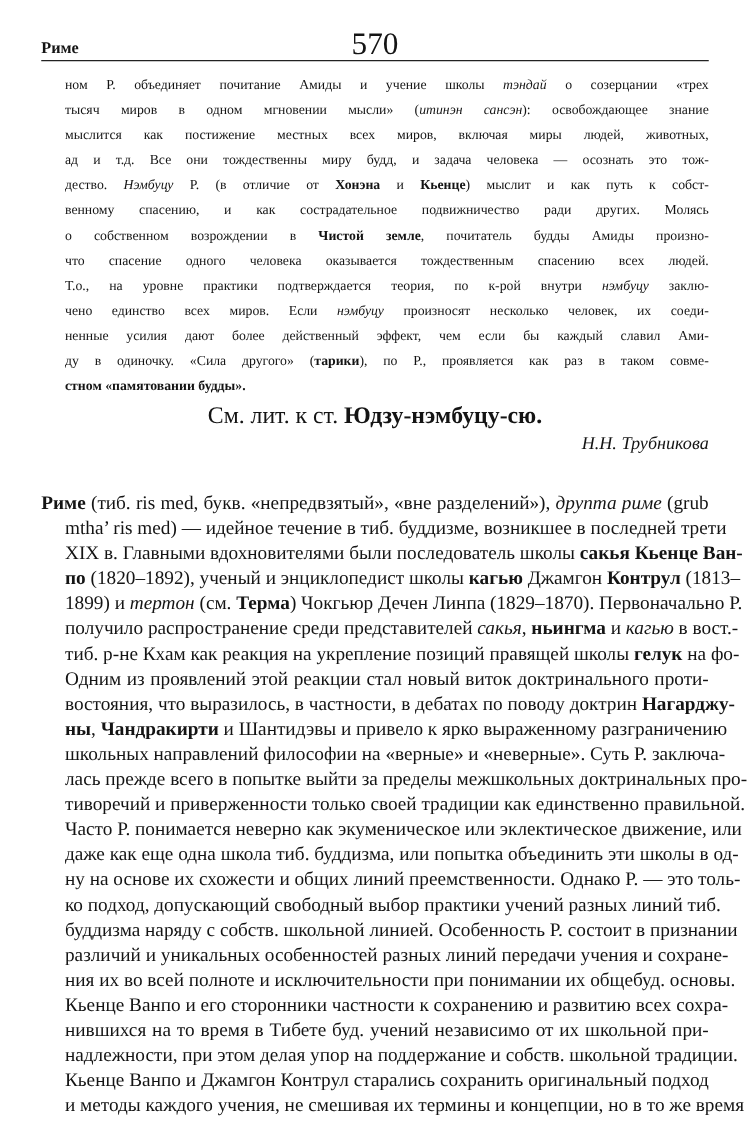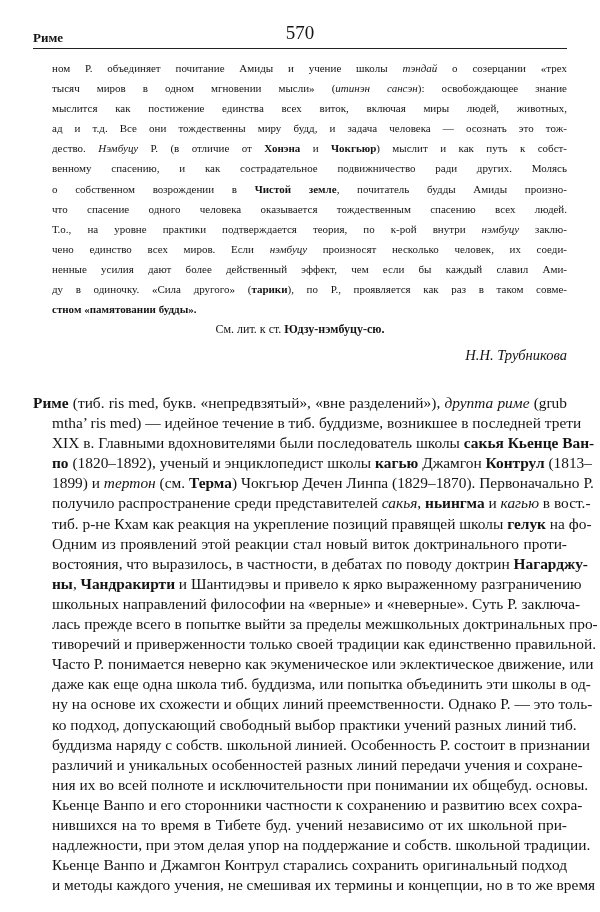--- a/index.html
+++ b/index.html
@@ -1,45 +1,45 @@
 <!DOCTYPE html>
 <html><head>
 <meta charset="utf-8">
 <style>
   html, body { margin: 0; padding: 0; background: #ffffff; }
   body { width: 600px; height: 912px; position: relative; overflow: hidden;
          font-family: "Liberation Serif", "DejaVu Serif", serif; color: #141414; }
   .header { position: absolute; left: 33px; top: 22px; width: 534px; height: 26px; border-bottom: 1.5px solid #222; }
   .running-head { position: absolute; left: 0; top: 8px; font-weight: bold; font-size: 13px; }
-  .page-num { position: absolute; left: 0; right: 0; top: 0; text-align: center; font-size: 19px; }
+  .page-num { position: absolute; left: 0; right: 0; top: 0; text-align: center; font-size: 25px; }
   .block { position: absolute; left: 52px; width: 515px; font-size: 11px; line-height: 20.1px; text-align: justify; }
   .line { display: block; text-align: justify; text-align-last: justify; white-space: nowrap; }
   .line.last { text-align-last: left; font-weight: bold; }
-  .ref { position: absolute; top: 322px; left: 0; width: 600px; text-align: center; font-size: 12px; }
+  .ref { position: absolute; top: 322px; left: 0; width: 600px; text-align: center; font-size: 19px; }
   .author { position: absolute; top: 347px; right: 33px; font-size: 14.5px; font-style: italic; }
   .entry { position: absolute; left: 33px; top: 393px; width: 534px; font-size: 15.4px; line-height: 20.1px; }
   .entry .line { padding-left: 19px; }
   .entry .line.first { padding-left: 0; }
   b { font-weight: bold; }
   i { font-style: italic; }
 </style>
 </head>
 <body>
 
 <div class="header">
   <span class="running-head">Риме</span>
   <span class="page-num">570</span>
 </div>
 
 <div class="block" style="top:58px" id="prev-block">
     <span class="line">ном Р. объединяет почитание Амиды и учение школы <i>тэндай</i> о созерцании «трех</span>
     <span class="line">тысяч миров в одном мгновении мысли» (<i>итинэн сансэн</i>): освобождающее знание</span>
-    <span class="line">мыслится как постижение единства всех виток, включая миры людей, животных,</span>
+    <span class="line">мыслится как постижение местных всех миров, включая миры людей, животных,</span>
     <span class="line">ад и т.д. Все они тождественны миру будд, и задача человека — осознать это тож-</span>
-    <span class="line">дество. <i>Нэмбуцу</i> Р. (в отличие от <b>Хонэна</b> и <b>Чокгьюр</b>) мыслит и как путь к собст-</span>
+    <span class="line">дество. <i>Нэмбуцу</i> Р. (в отличие от <b>Хонэна</b> и <b>Кьенце</b>) мыслит и как путь к собст-</span>
     <span class="line">венному спасению, и как сострадательное подвижничество ради других. Молясь</span>
     <span class="line">о собственном возрождении в <b>Чистой земле</b>, почитатель будды Амиды произно-</span>
     <span class="line">что спасение одного человека оказывается тождественным спасению всех людей.</span>
     <span class="line">Т.о., на уровне практики подтверждается теория, по к-рой внутри <i>нэмбуцу</i> заклю-</span>
     <span class="line">чено единство всех миров. Если <i>нэмбуцу</i> произносят несколько человек, их соеди-</span>
     <span class="line">ненные усилия дают более действенный эффект, чем если бы каждый славил Ами-</span>
     <span class="line">ду в одиночку. «Сила другого» (<b>тарики</b>), по Р., проявляется как раз в таком совме-</span>
     <span class="line last">стном «памятовании будды».</span>
   </div>
 

